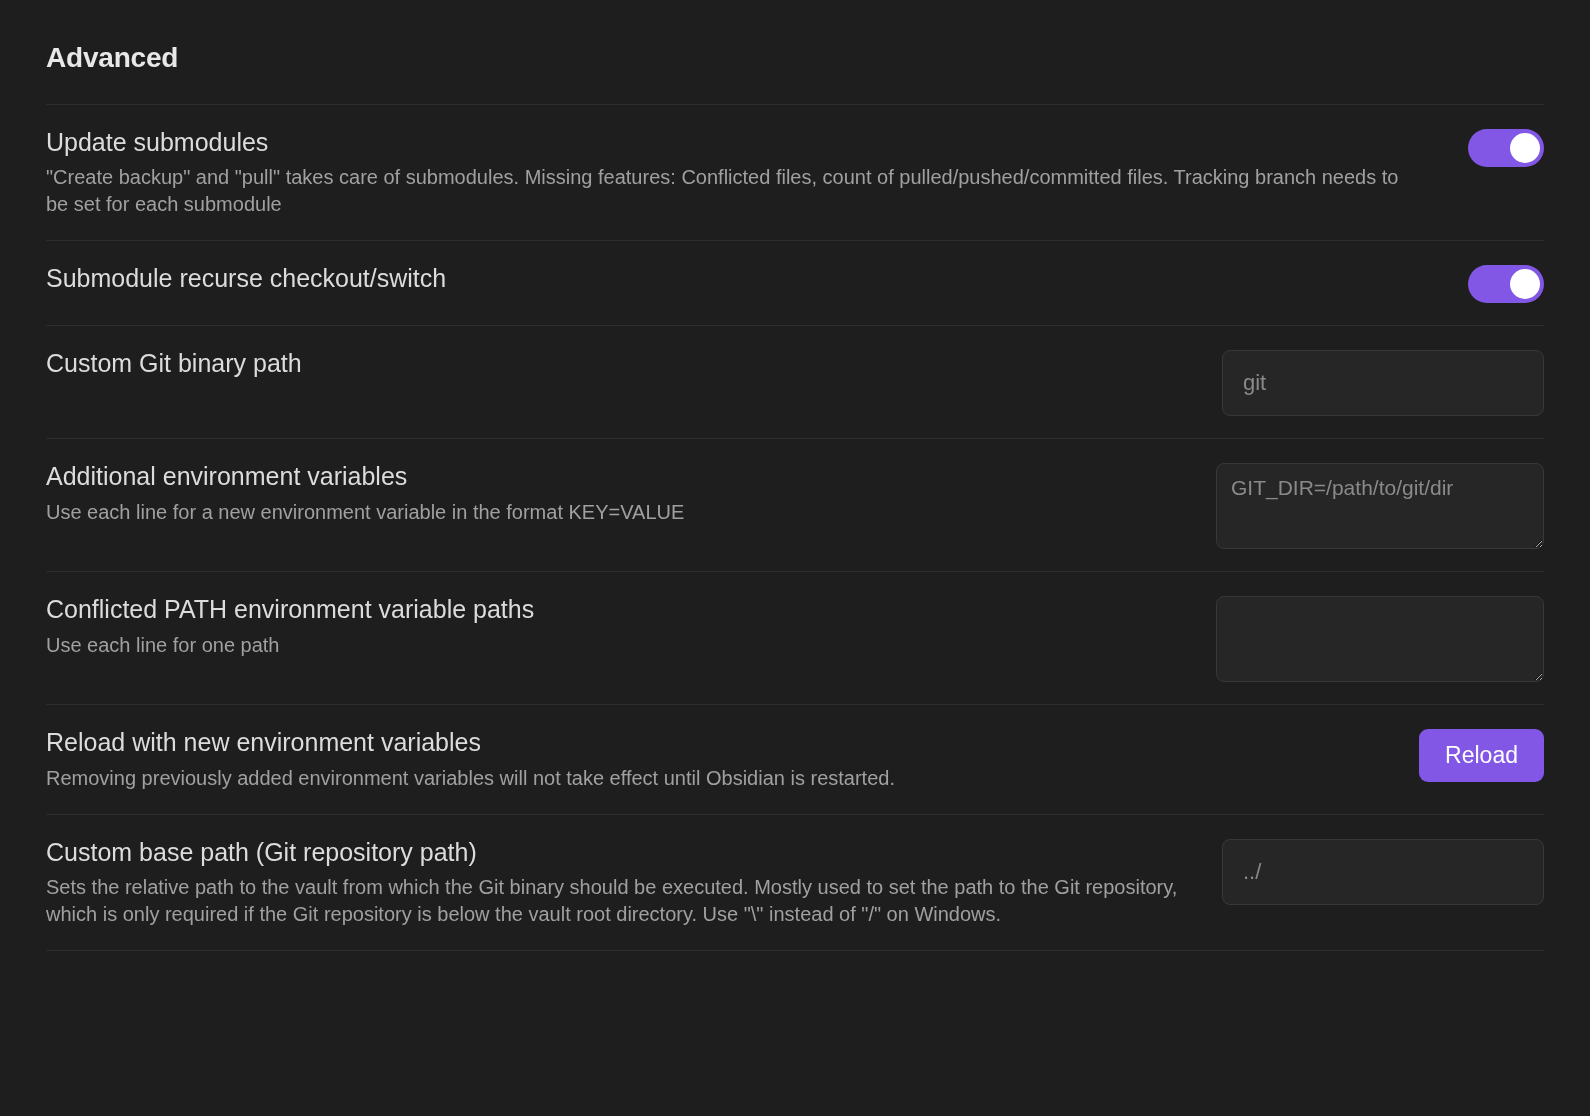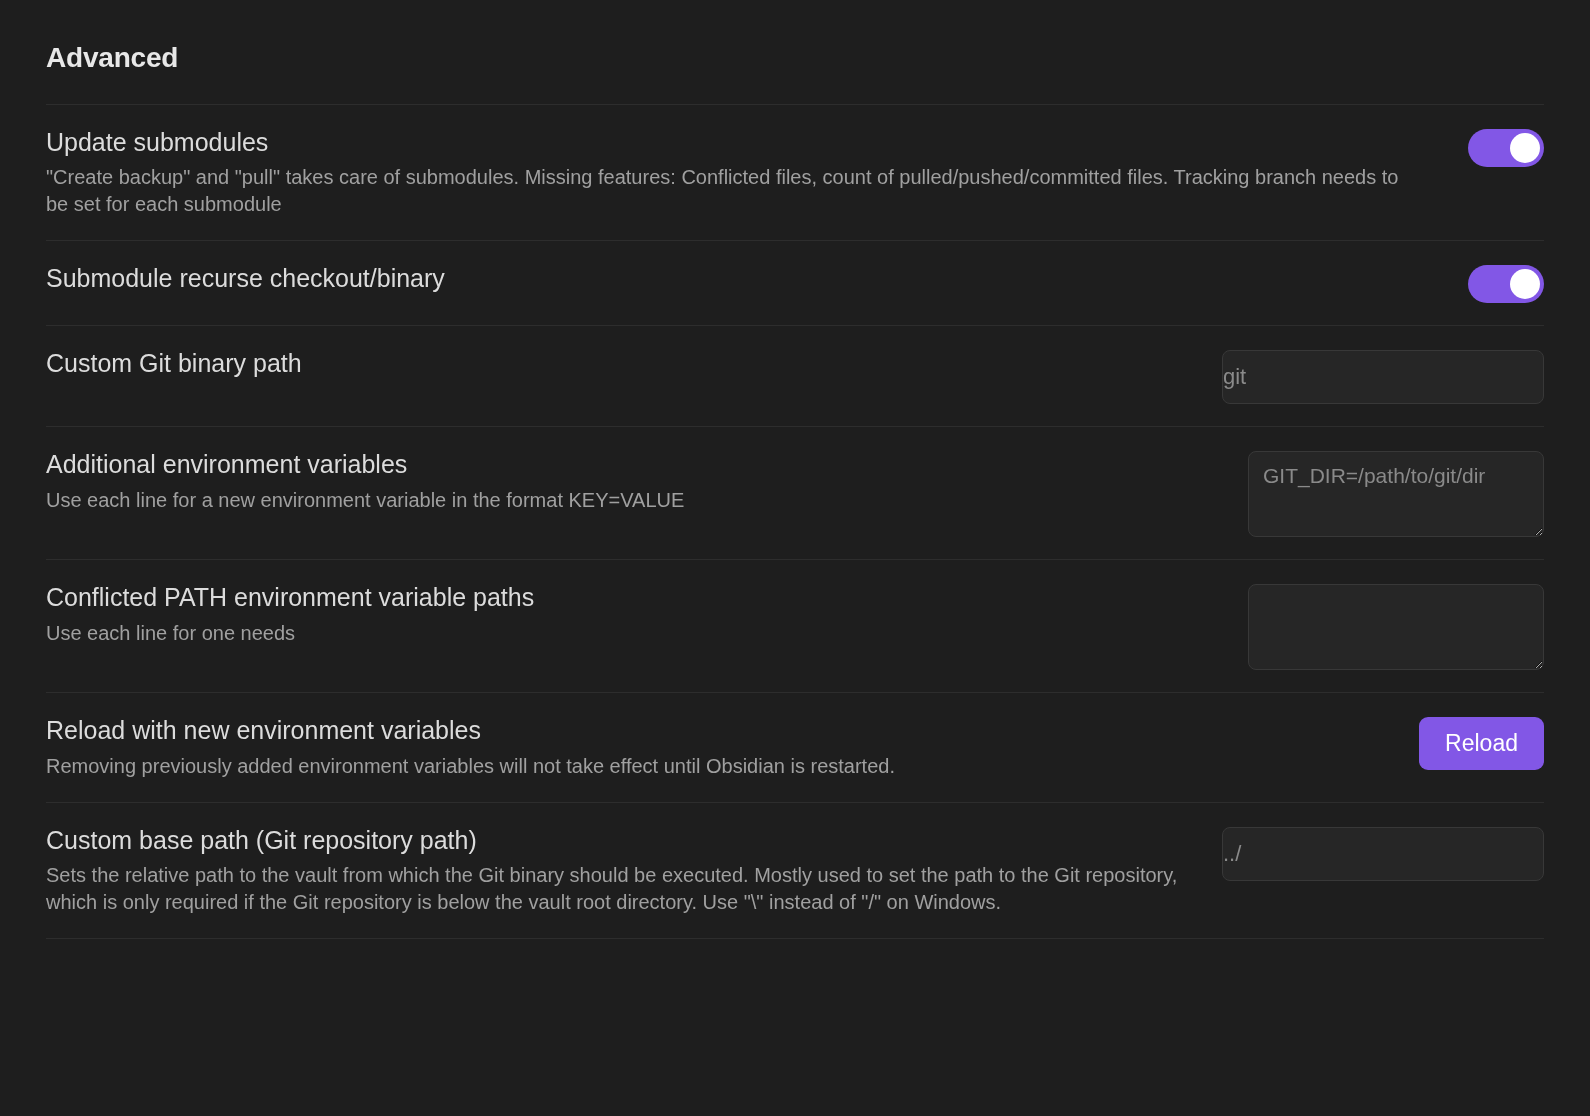--- a/index.html
+++ b/index.html
@@ -81,34 +81,34 @@
     left: 42px;
     width: 30px;
     height: 30px;
     border-radius: 50%;
     background: #ffffff;
   }
 
   
   input.text-input {
     width: 322px;
-    height: 54px;
+    height: 66px;
     background: #262626;
     border: 1px solid #383838;
     border-radius: 8px;
     color: #8b5cf6;
     font-size: 22px;
     font-family: "Liberation Sans", sans-serif;
-    padding: 0 0;
+    padding: 0 20px;
     outline: none;
   }
   input.text-input::placeholder { color: #8a8a8a; }
 
   textarea.area-input {
-    width: 296px;
+    width: 328px;
     height: 86px;
     background: #262626;
     border: 1px solid #383838;
     border-radius: 8px;
     color: #d8d8d8;
     font-size: 21px;
     font-family: "Liberation Sans", sans-serif;
     padding: 10px 14px;
     outline: none;
     resize: vertical;
@@ -141,21 +141,21 @@
     </div>
     <div class="setting-control">
       <div class="toggle">
         <div class="knob"></div>
       </div>
     </div>
   </div>
 
   <div class="setting-row">
     <div class="setting-info">
-      <div class="setting-name">Submodule recurse checkout/binary</div>
+      <div class="setting-name">Submodule recurse checkout/switch</div>
     </div>
     <div class="setting-control">
       <div class="toggle">
         <div class="knob"></div>
       </div>
     </div>
   </div>
 
   <div class="setting-row">
     <div class="setting-info">
@@ -172,21 +172,21 @@
       <div class="setting-desc">Use each line for a new environment variable in the format KEY=VALUE</div>
     </div>
     <div class="setting-control">
       <textarea class="area-input" placeholder="GIT_DIR=/path/to/git/dir" style=""></textarea>
     </div>
   </div>
 
   <div class="setting-row">
     <div class="setting-info">
       <div class="setting-name">Conflicted PATH environment variable paths</div>
-      <div class="setting-desc">Use each line for one needs</div>
+      <div class="setting-desc">Use each line for one path</div>
     </div>
     <div class="setting-control">
       <textarea class="area-input" placeholder="" style=""></textarea>
     </div>
   </div>
 
   <div class="setting-row">
     <div class="setting-info">
       <div class="setting-name">Reload with new environment variables</div>
       <div class="setting-desc">Removing previously added environment variables will not take effect until Obsidian is restarted.</div>

